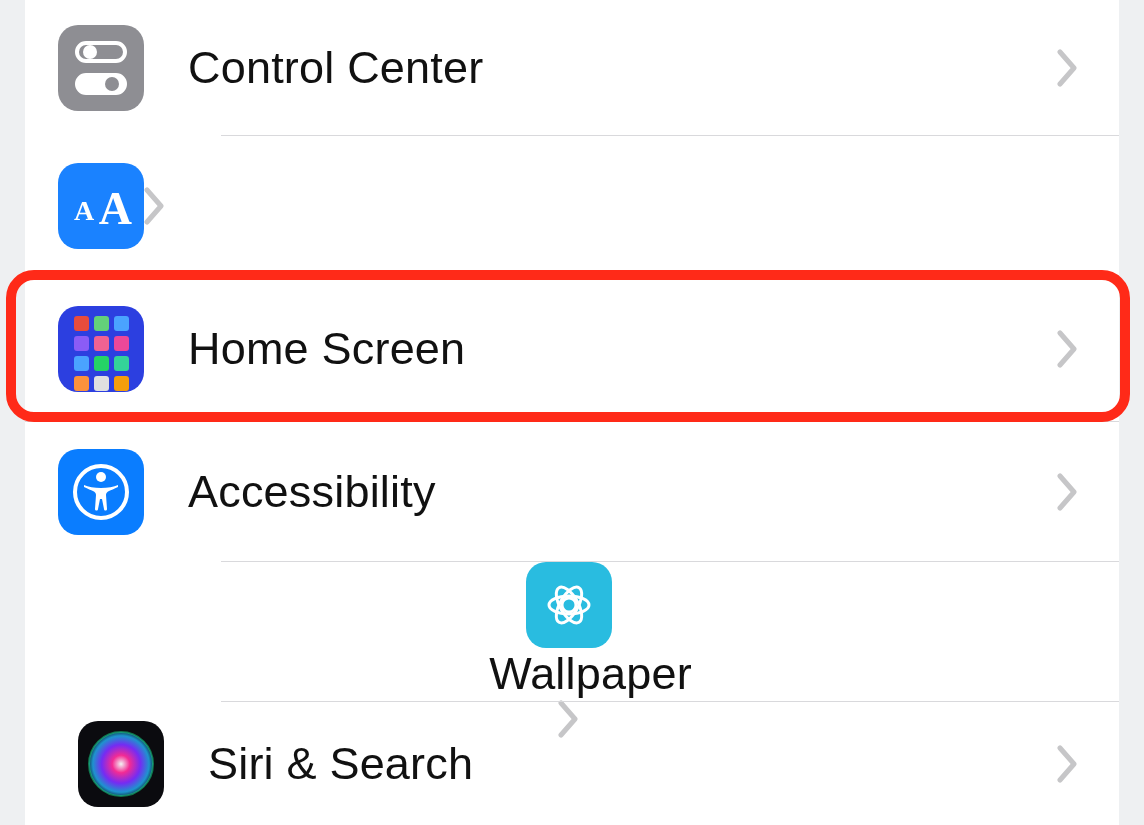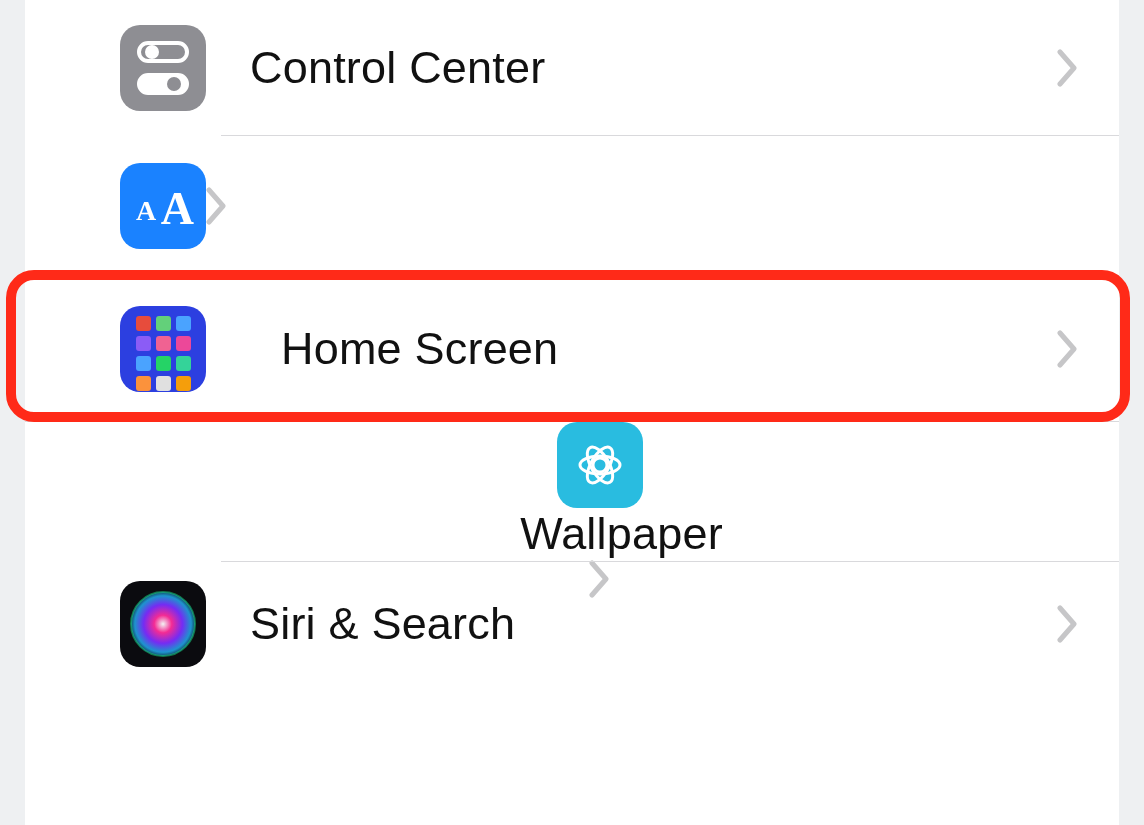--- a/index.html
+++ b/index.html
@@ -18,21 +18,21 @@
     right: 25px;
     top: 0;
     bottom: 0;
     background: #ffffff;
   }
   .row {
     position: relative;
     display: flex;
     align-items: center;
     height: 140px;
-    padding-left: 95px;
+    padding-left: 33px;
     padding-right: 40px;
     cursor: pointer;
   }
   .row .icon {
     width: 86px;
     height: 86px;
     border-radius: 20px;
     flex: 0 0 auto;
     display: flex;
     align-items: center;
@@ -119,21 +119,21 @@
     <div class="icon db-bg">
       <span class="db-a small">A</span>
         <span class="db-a big">A</span>
     </div>
     <svg class="chevron" width="22" height="38" viewBox="0 0 22 38">
         <path d="M3 3 L17 19 L3 35" stroke="#c6c6c8" stroke-width="5" fill="none" stroke-linecap="round" stroke-linejoin="round"></path>
       </svg>
     <div class="sep" style="left:0;"></div>
   </div>
 
-  <div class="row" style="height:146px;gap:31px;">
+  <div class="row" style="height:146px;">
     <div class="icon hs-bg" id="hs-icon">
         <div class="hs-cell" style="background: rgb(231, 76, 60);"></div>
         <div class="hs-cell" style="background: rgb(99, 208, 122);"></div>
         <div class="hs-cell" style="background: rgb(74, 163, 255);"></div>
         <div class="hs-cell" style="background: rgb(139, 92, 246);"></div>
         <div class="hs-cell" style="background: rgb(240, 98, 146);"></div>
         <div class="hs-cell" style="background: rgb(236, 72, 153);"></div>
         <div class="hs-cell" style="background: rgb(74, 163, 255);"></div>
         <div class="hs-cell" style="background: rgb(37, 211, 102);"></div>
         <div class="hs-cell" style="background: rgb(52, 211, 153);"></div>
@@ -141,40 +141,54 @@
         <div class="hs-cell" style="background: rgb(224, 224, 224);"></div>
         <div class="hs-cell" style="background: rgb(245, 158, 11);"></div>
       </div>
     <div class="label">Home Screen</div>
     <svg class="chevron" width="22" height="38" viewBox="0 0 22 38">
         <path d="M3 3 L17 19 L3 35" stroke="#c6c6c8" stroke-width="5" fill="none" stroke-linecap="round" stroke-linejoin="round"></path>
       </svg>
     <div class="sep" style="left:0;"></div>
   </div>
 
+  <div class="row" style="height:140px;">
+    <div class="icon ac-bg">
+      <svg width="62" height="62" viewBox="0 0 62 62">
+          <circle cx="31" cy="31" r="26" fill="none" stroke="#fff" stroke-width="4"></circle>
+          <circle cx="31" cy="16" r="5" fill="#fff"></circle>
+          <path d="M14 24 C22 28 40 28 48 24 L48 26 C40 30 36 30 36 34 L37 48 C37 50 34 50 34 48 L32 38 L30 38 L28 48 C28 50 25 50 25 48 L26 34 C26 30 22 30 14 26 Z" fill="#fff"></path>
+        </svg>
+    </div>
+    <div class="label">Accessibility</div>
+    <svg class="chevron" width="22" height="38" viewBox="0 0 22 38">
+        <path d="M3 3 L17 19 L3 35" stroke="#c6c6c8" stroke-width="5" fill="none" stroke-linecap="round" stroke-linejoin="round"></path>
+      </svg>
+    <div class="sep"></div>
+  </div>
 
   <div class="row" style="height:140px;flex-direction:column;">
     <div class="icon wp-bg">
       <svg width="58" height="58" viewBox="0 0 58 58">
         <g stroke="#fff" stroke-width="3" fill="none">
           <circle cx="29" cy="29" r="7"></circle>
           <ellipse cx="29" cy="29" rx="20" ry="9"></ellipse>
           <ellipse cx="29" cy="29" rx="20" ry="9" transform="rotate(60 29 29)"></ellipse>
           <ellipse cx="29" cy="29" rx="20" ry="9" transform="rotate(120 29 29)"></ellipse>
         </g>
       </svg>
     </div>
     <div class="label">Wallpaper</div>
     <svg class="chevron" width="22" height="38" viewBox="0 0 22 38">
         <path d="M3 3 L17 19 L3 35" stroke="#c6c6c8" stroke-width="5" fill="none" stroke-linecap="round" stroke-linejoin="round"></path>
       </svg>
     <div class="sep"></div>
   </div>
 
-  <div class="row" style="height:123px;">
+  <div class="row" style="height:123px;margin-left:20px;">
     <div class="icon si-bg">
       <svg width="86" height="86" viewBox="0 0 86 86">
         <defs>
           <radialGradient id="sg" cx="50%" cy="50%" r="55%">
             <stop offset="0%" stop-color="#ffffff"></stop>
             <stop offset="25%" stop-color="#ff2d9b"></stop>
             <stop offset="55%" stop-color="#7a2dff"></stop>
             <stop offset="80%" stop-color="#1e9bd8"></stop>
             <stop offset="100%" stop-color="#0b0b0f"></stop>
           </radialGradient>

